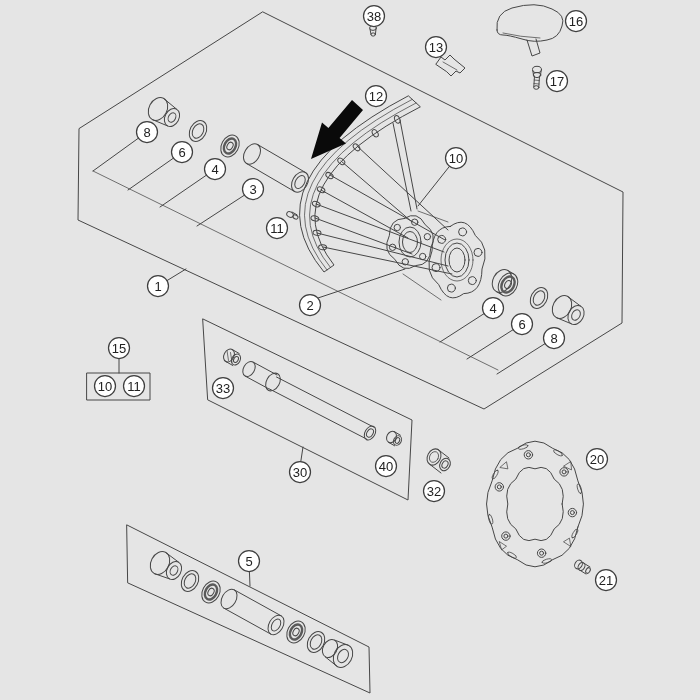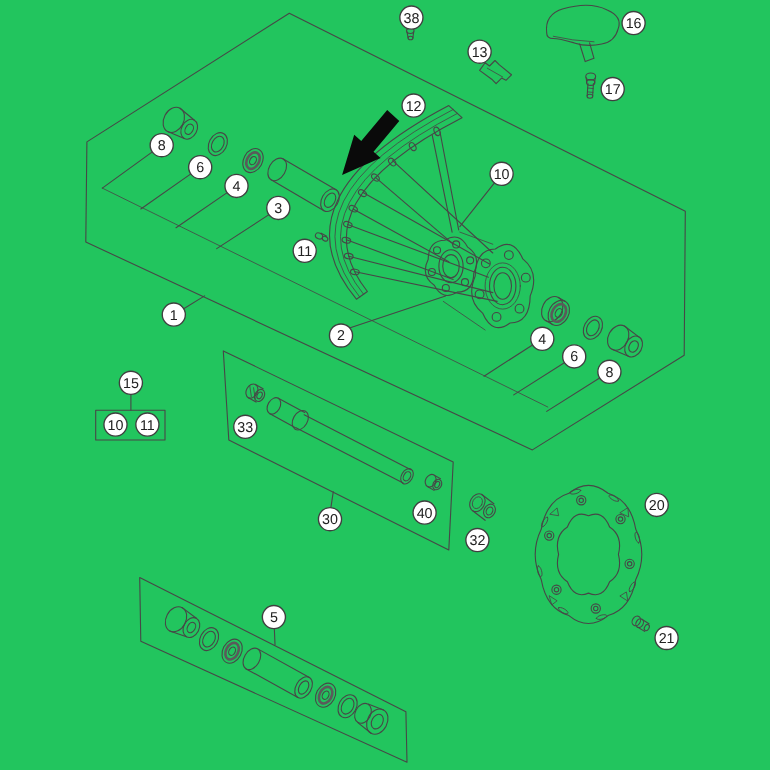--- a/index.html
+++ b/index.html
@@ -1,16 +1,16 @@
 <!DOCTYPE html>
 <html><head>
 <meta charset="utf-8">
 <style>
   html,body { margin:0; padding:0; background:#ffffff; }
-  .stage { width:700px; height:700px; position:relative; background:#22c55e;
+  .stage { width:700px; height:700px; position:relative; background:#e5e5e5;
            font-family:"Liberation Sans", sans-serif; }
   svg { display:block; }
   
   .ink path, .ink line, .ink ellipse, .ink circle, .ink rect, .ink polyline {
     fill:none; stroke:#474747; stroke-width:1; stroke-linecap:round; stroke-linejoin:round;
   }
   .wfill { fill:#ffffff; }
   .thin  { stroke-width:0.75 !important; }
   .darkring { stroke-width:2.4 !important; stroke:#5a5a5a !important; }
   .arrow { fill:#0a0a0a !important; stroke:none !important; }

